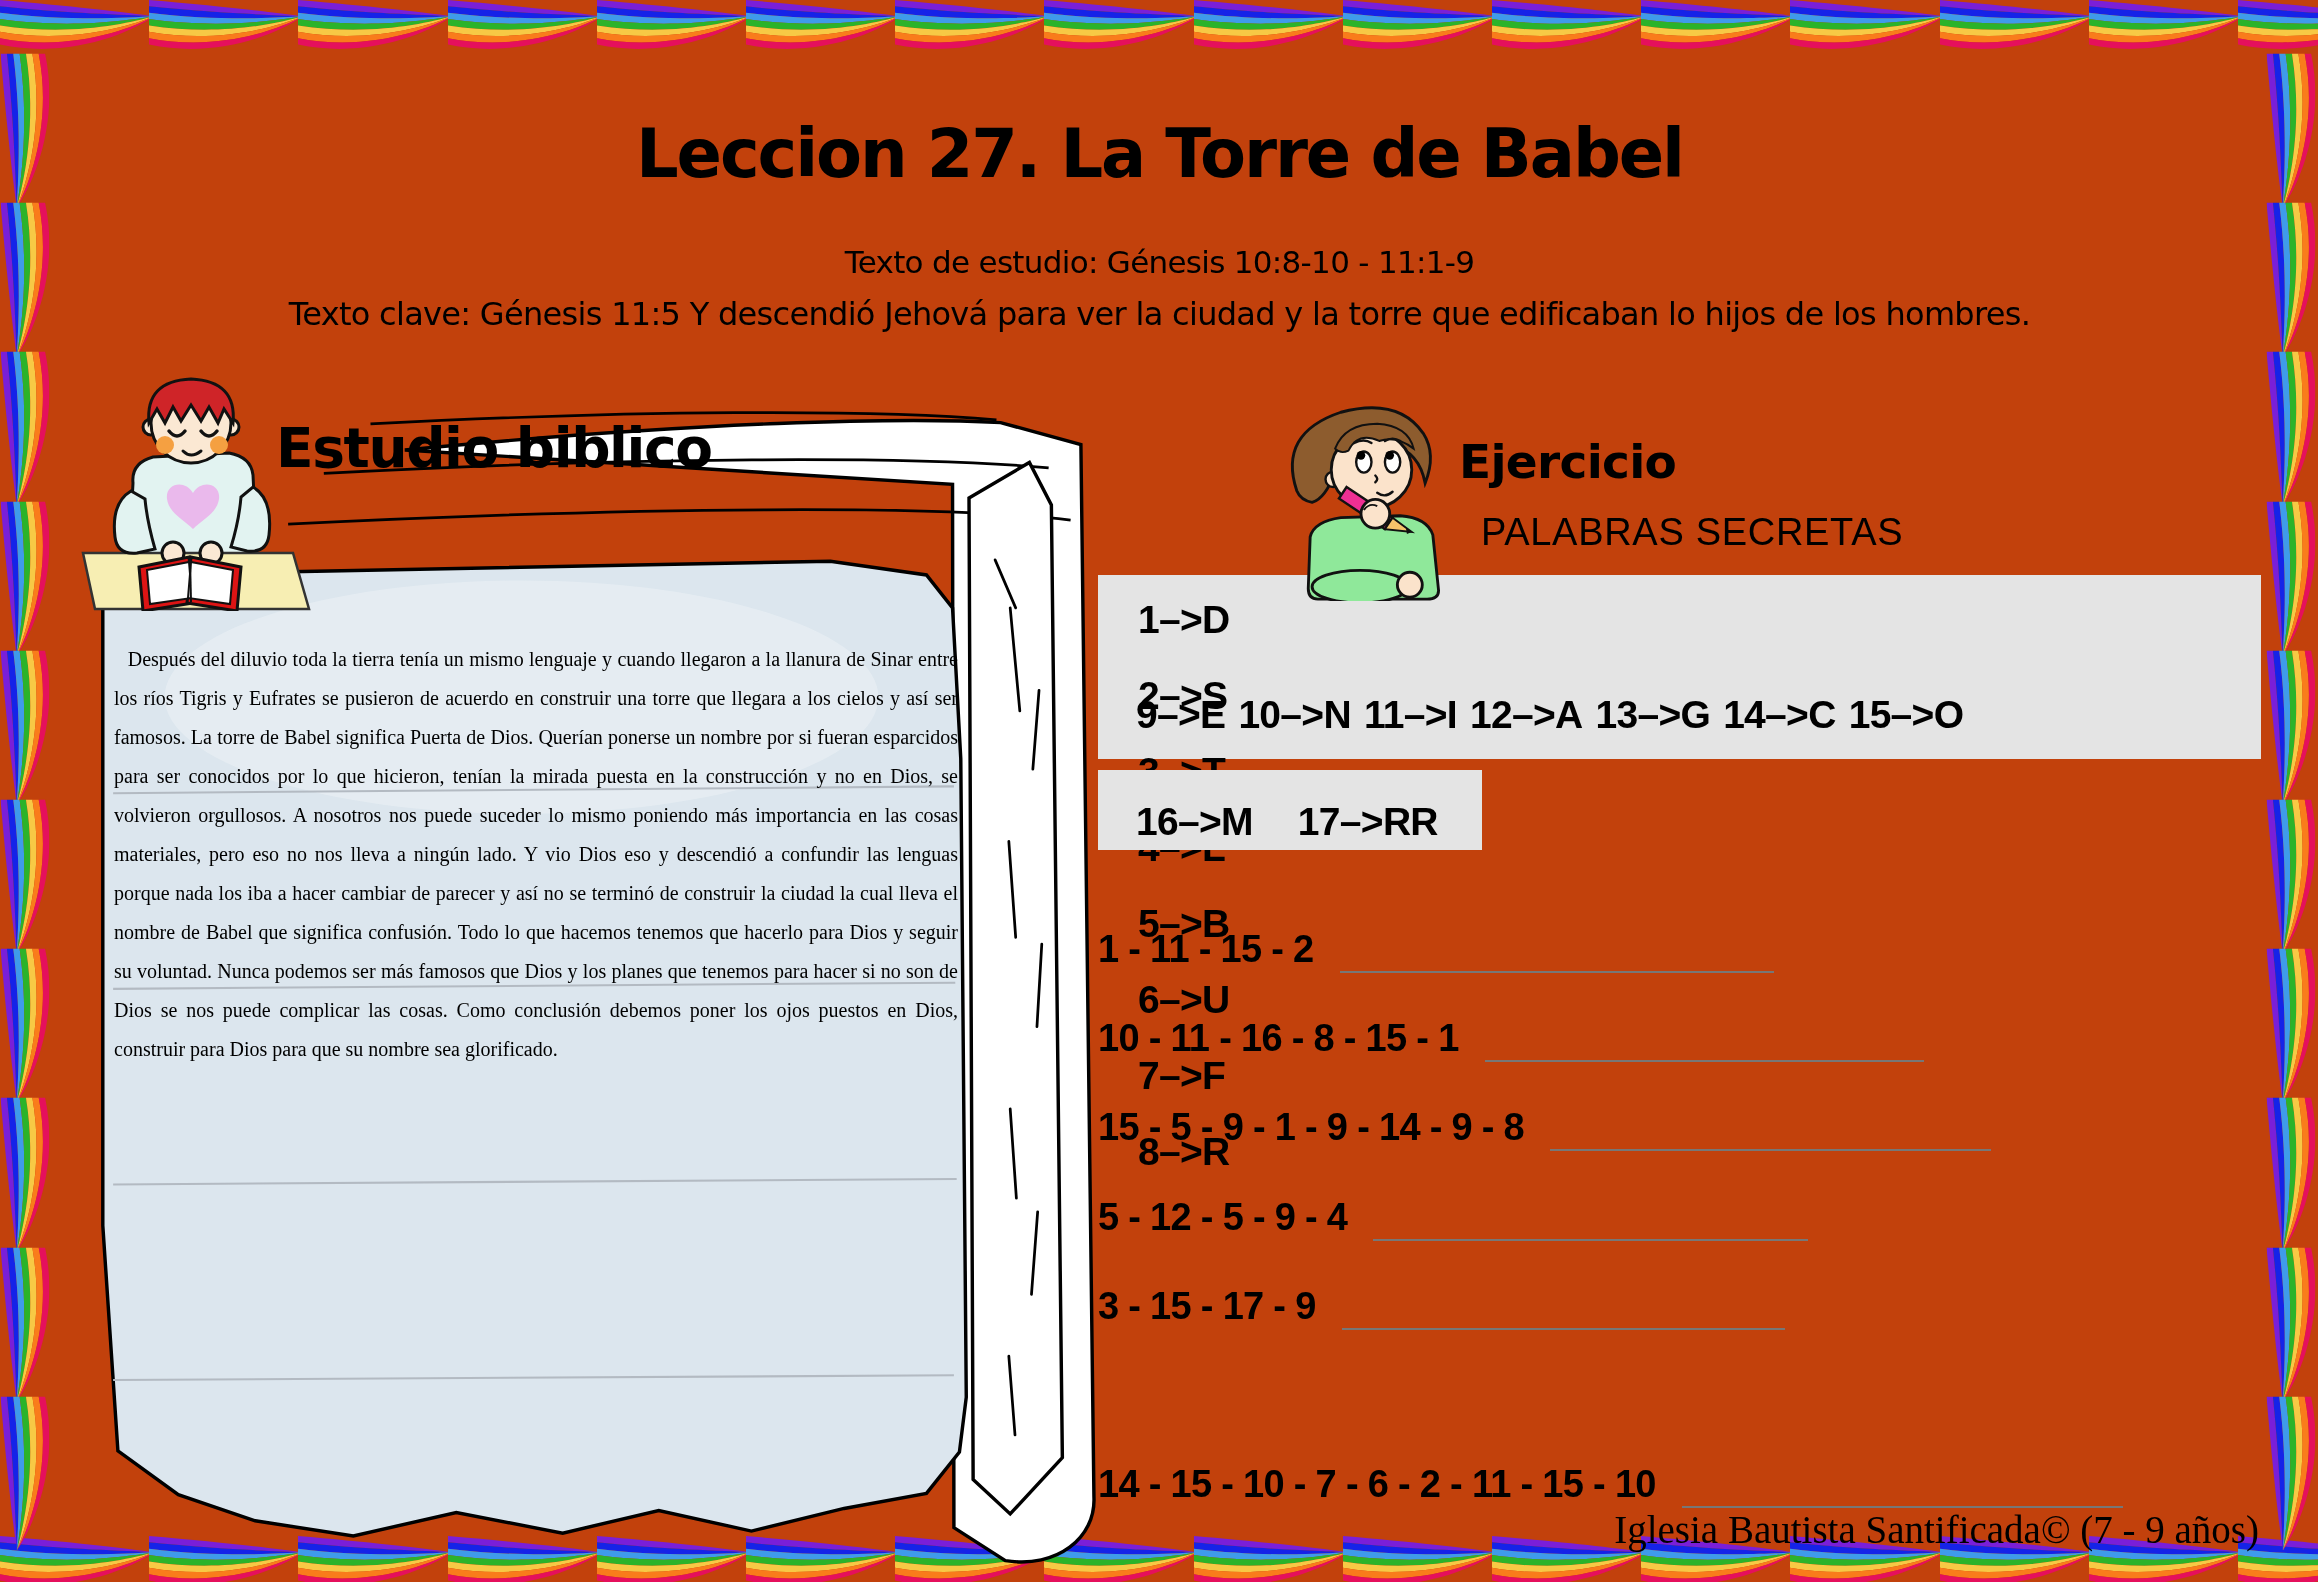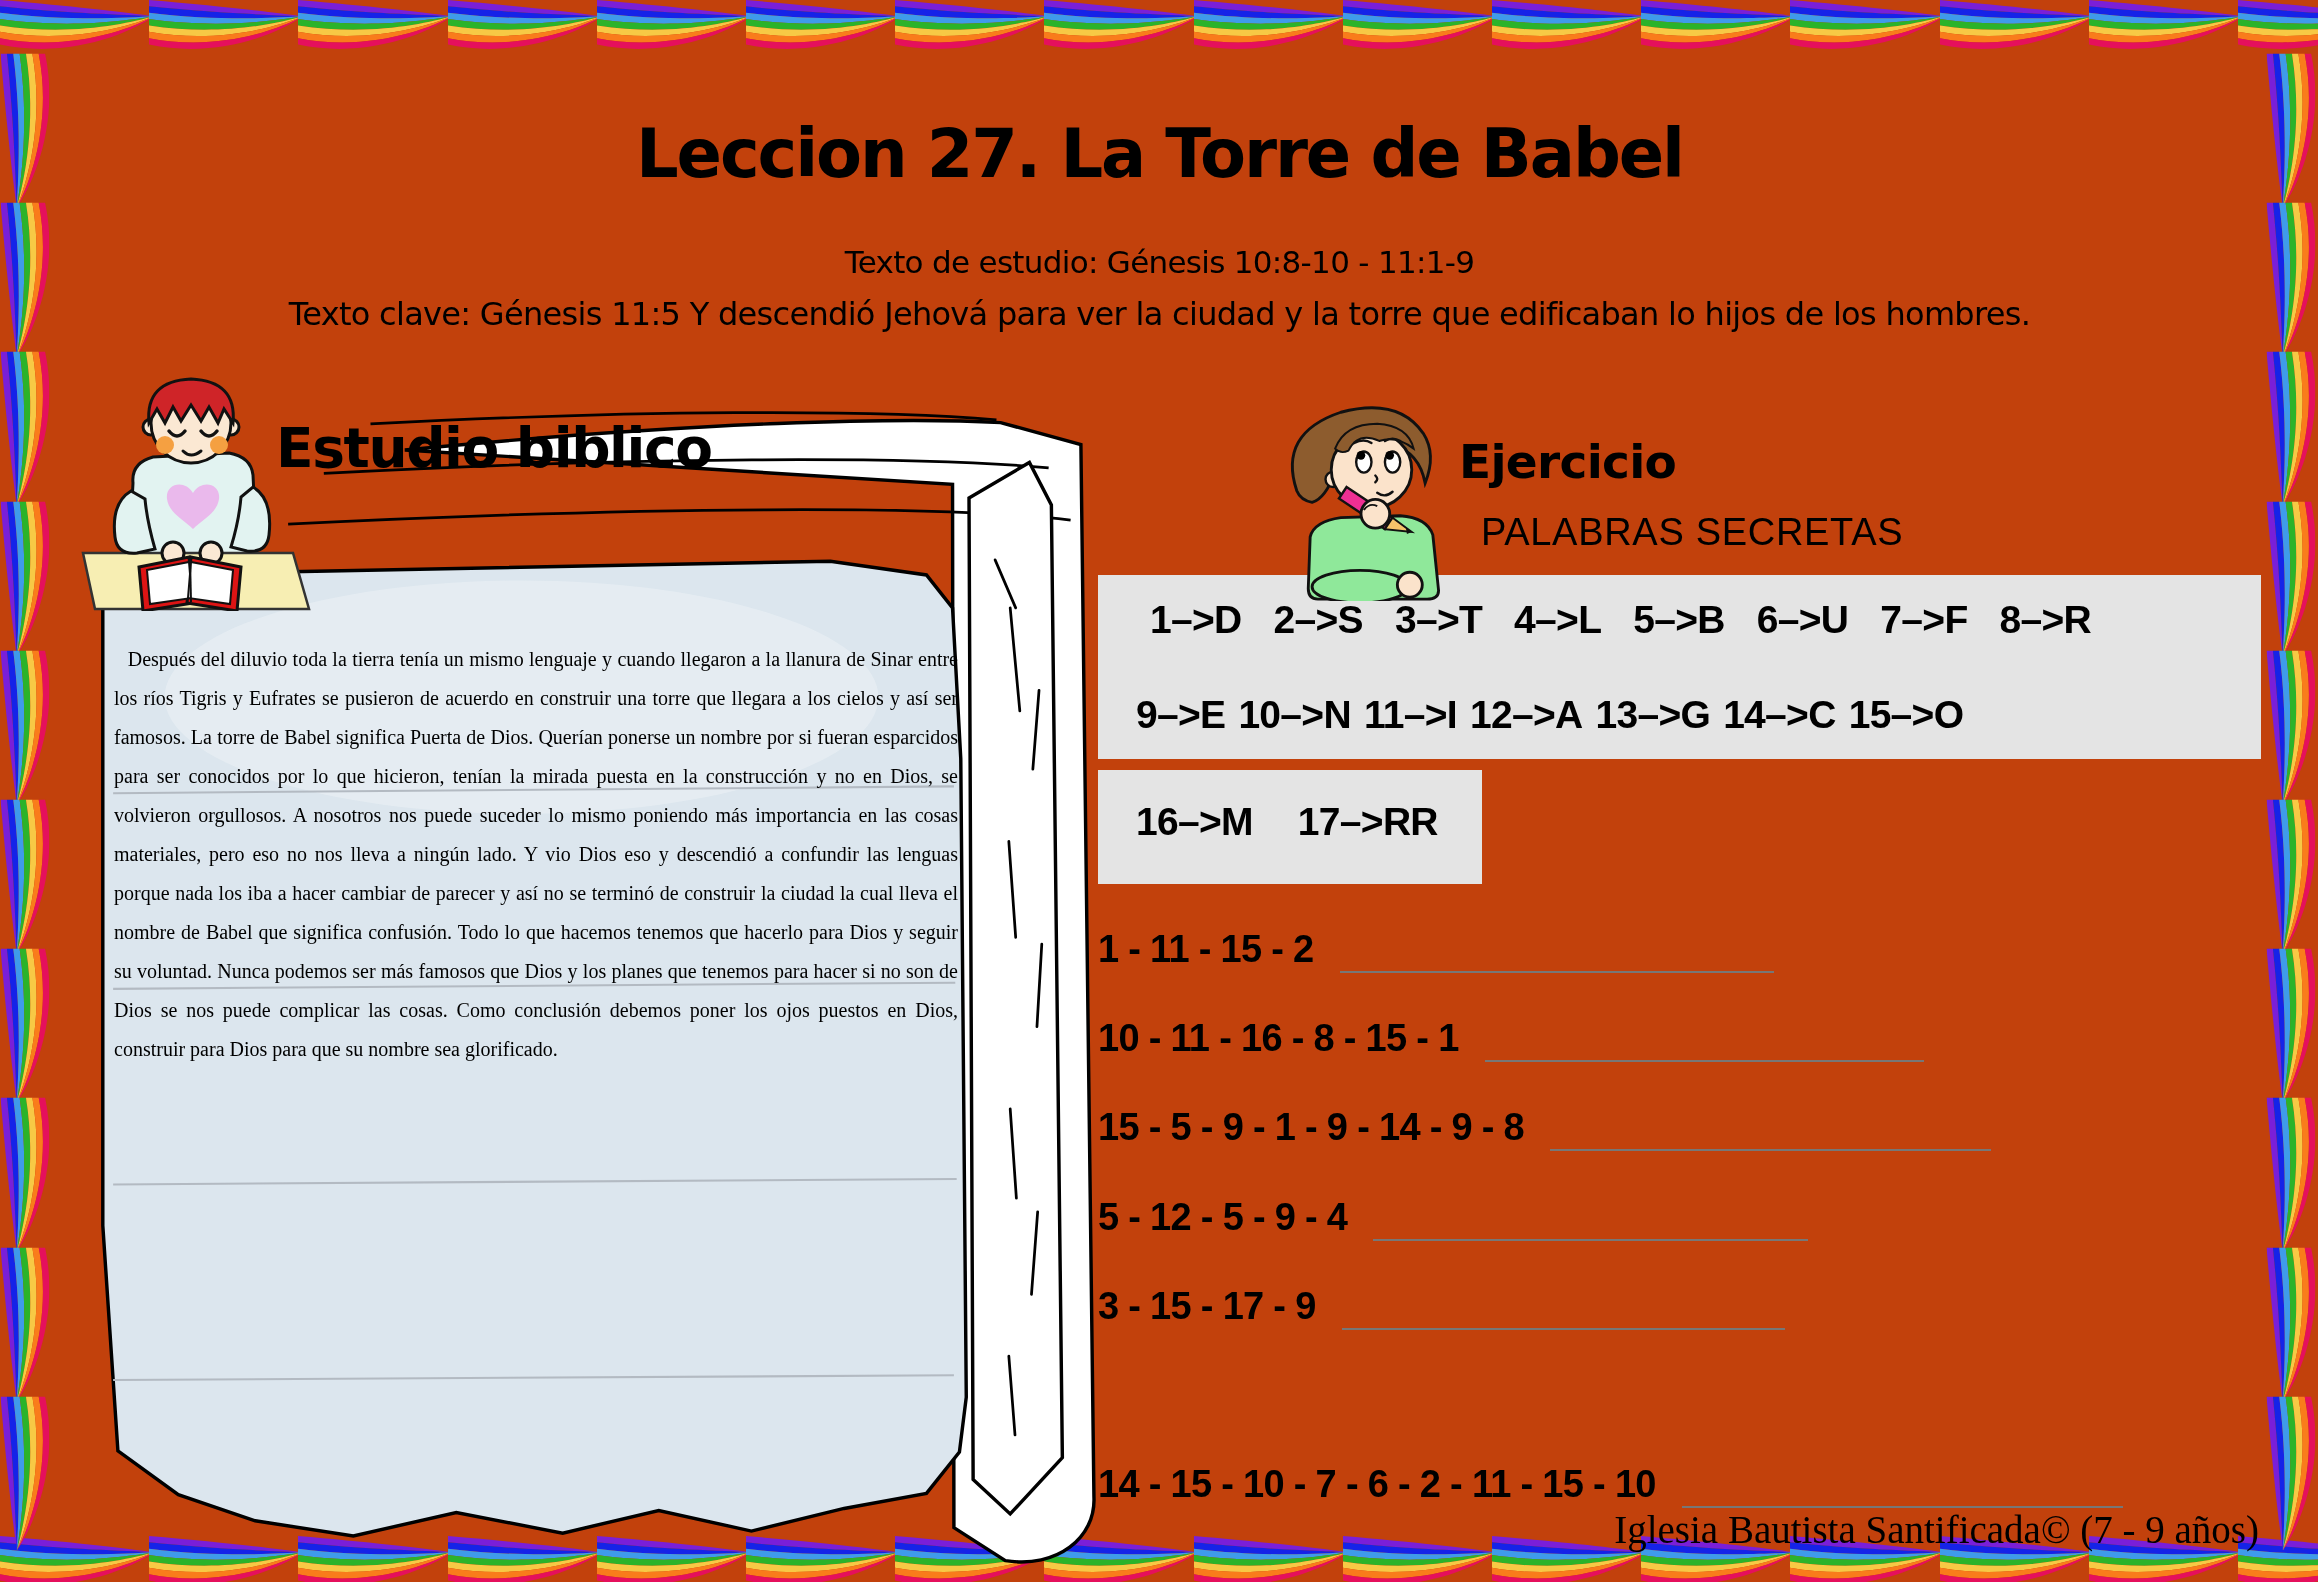--- a/index.html
+++ b/index.html
@@ -32,24 +32,24 @@
         font-family:"Liberation Serif",serif;font-weight:normal;font-size:20px;line-height:39px;
         text-align:justify;text-indent:13.7px;}
   .reading-kid{position:absolute;left:81px;top:371px;width:230px;height:240px;z-index:5;}
   
   .ex-heading{position:absolute;left:1459px;top:434px;font-family:"DejaVu Sans",sans-serif;
         font-weight:bold;font-size:47px;letter-spacing:-0.7px;z-index:4;}
   .ex-sub{position:absolute;left:1481px;top:511px;font-size:38px;letter-spacing:0.7px;z-index:4;}
   .thinking-boy{position:absolute;left:1264px;top:395px;width:192px;height:206px;z-index:5;}
   .key-box{position:absolute;background:var(--key-box-bg);z-index:2;}
   .key-box-a{left:1098px;top:575px;width:1163px;height:184px;}
-  .key-box-b{left:1098px;top:770px;width:384px;height:114px;}
+  .key-box-b{left:1098px;top:770px;width:384px;height:80px;}
   .key-row{position:absolute;display:flex;font-family:"Liberation Sans",sans-serif;
         font-weight:bold;font-size:39px;letter-spacing:-0.7px;white-space:nowrap;}
-  .key-row-1{left:52px;top:23px;gap:32px;}
+  .key-row-1{left:40px;top:23px;gap:32px;flex-direction:column;}
   .key-row-2{left:38px;top:118px;gap:13px;}
   .key-row-3{left:38px;top:30px;gap:45px;}
   .seq{position:absolute;left:1098px;white-space:nowrap;z-index:3;}
   .seq-code{font-family:"Liberation Sans",sans-serif;font-weight:bold;font-size:38px;letter-spacing:-0.7px;}
   .blank{display:inline-block;height:1.4px;border-bottom:2.7px solid var(--underline);
          margin-left:26px;transform:translateY(11px);}
   .footer{position:absolute;right:60px;top:1507px;font-family:"Liberation Serif",serif;
           font-size:39px;z-index:3;}
 </style>
 </head>

